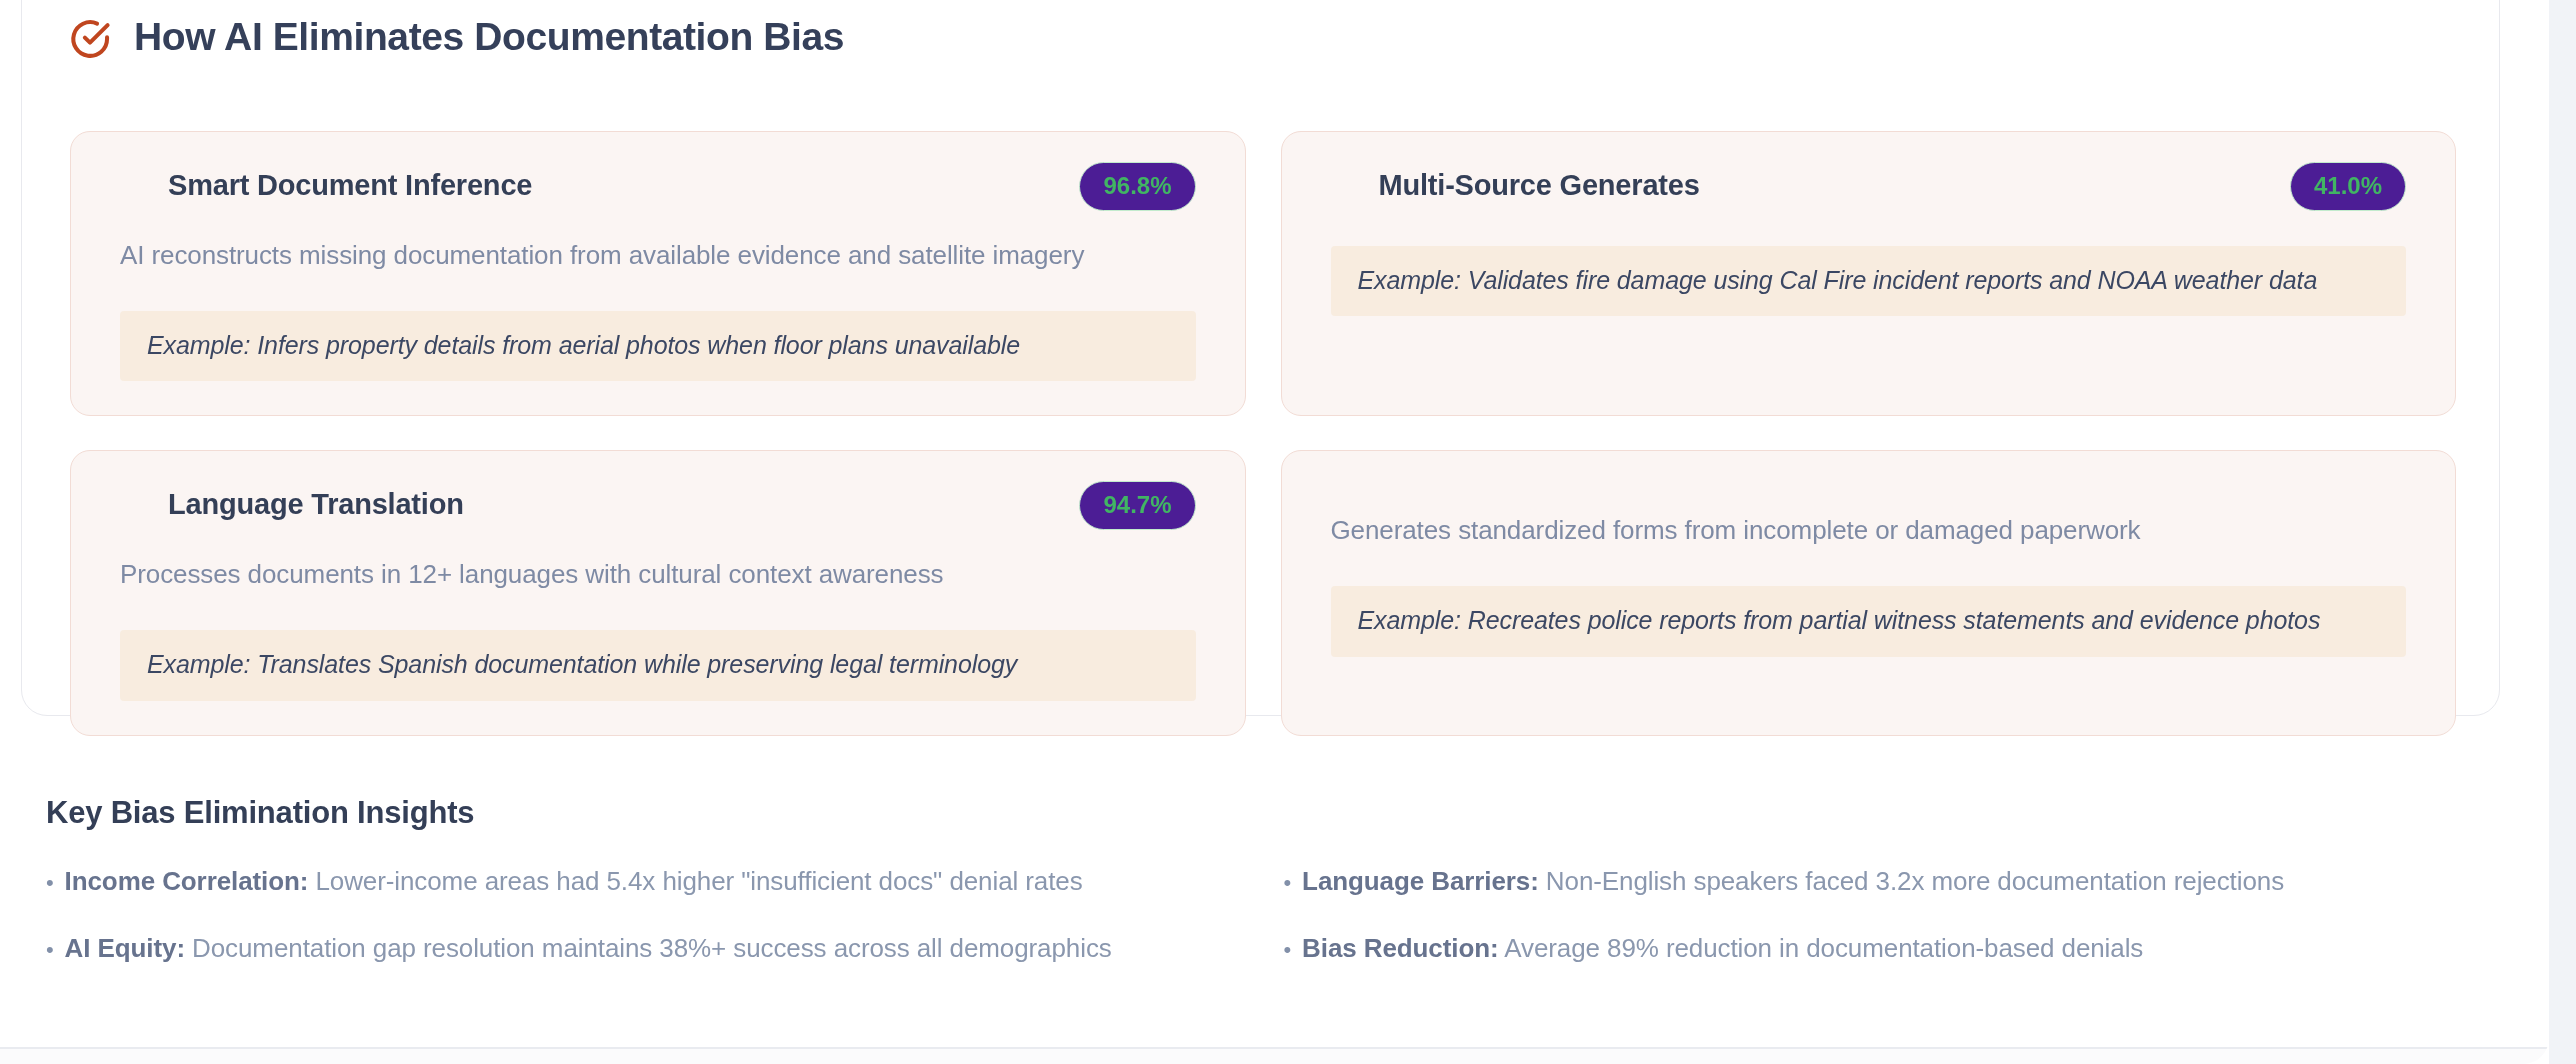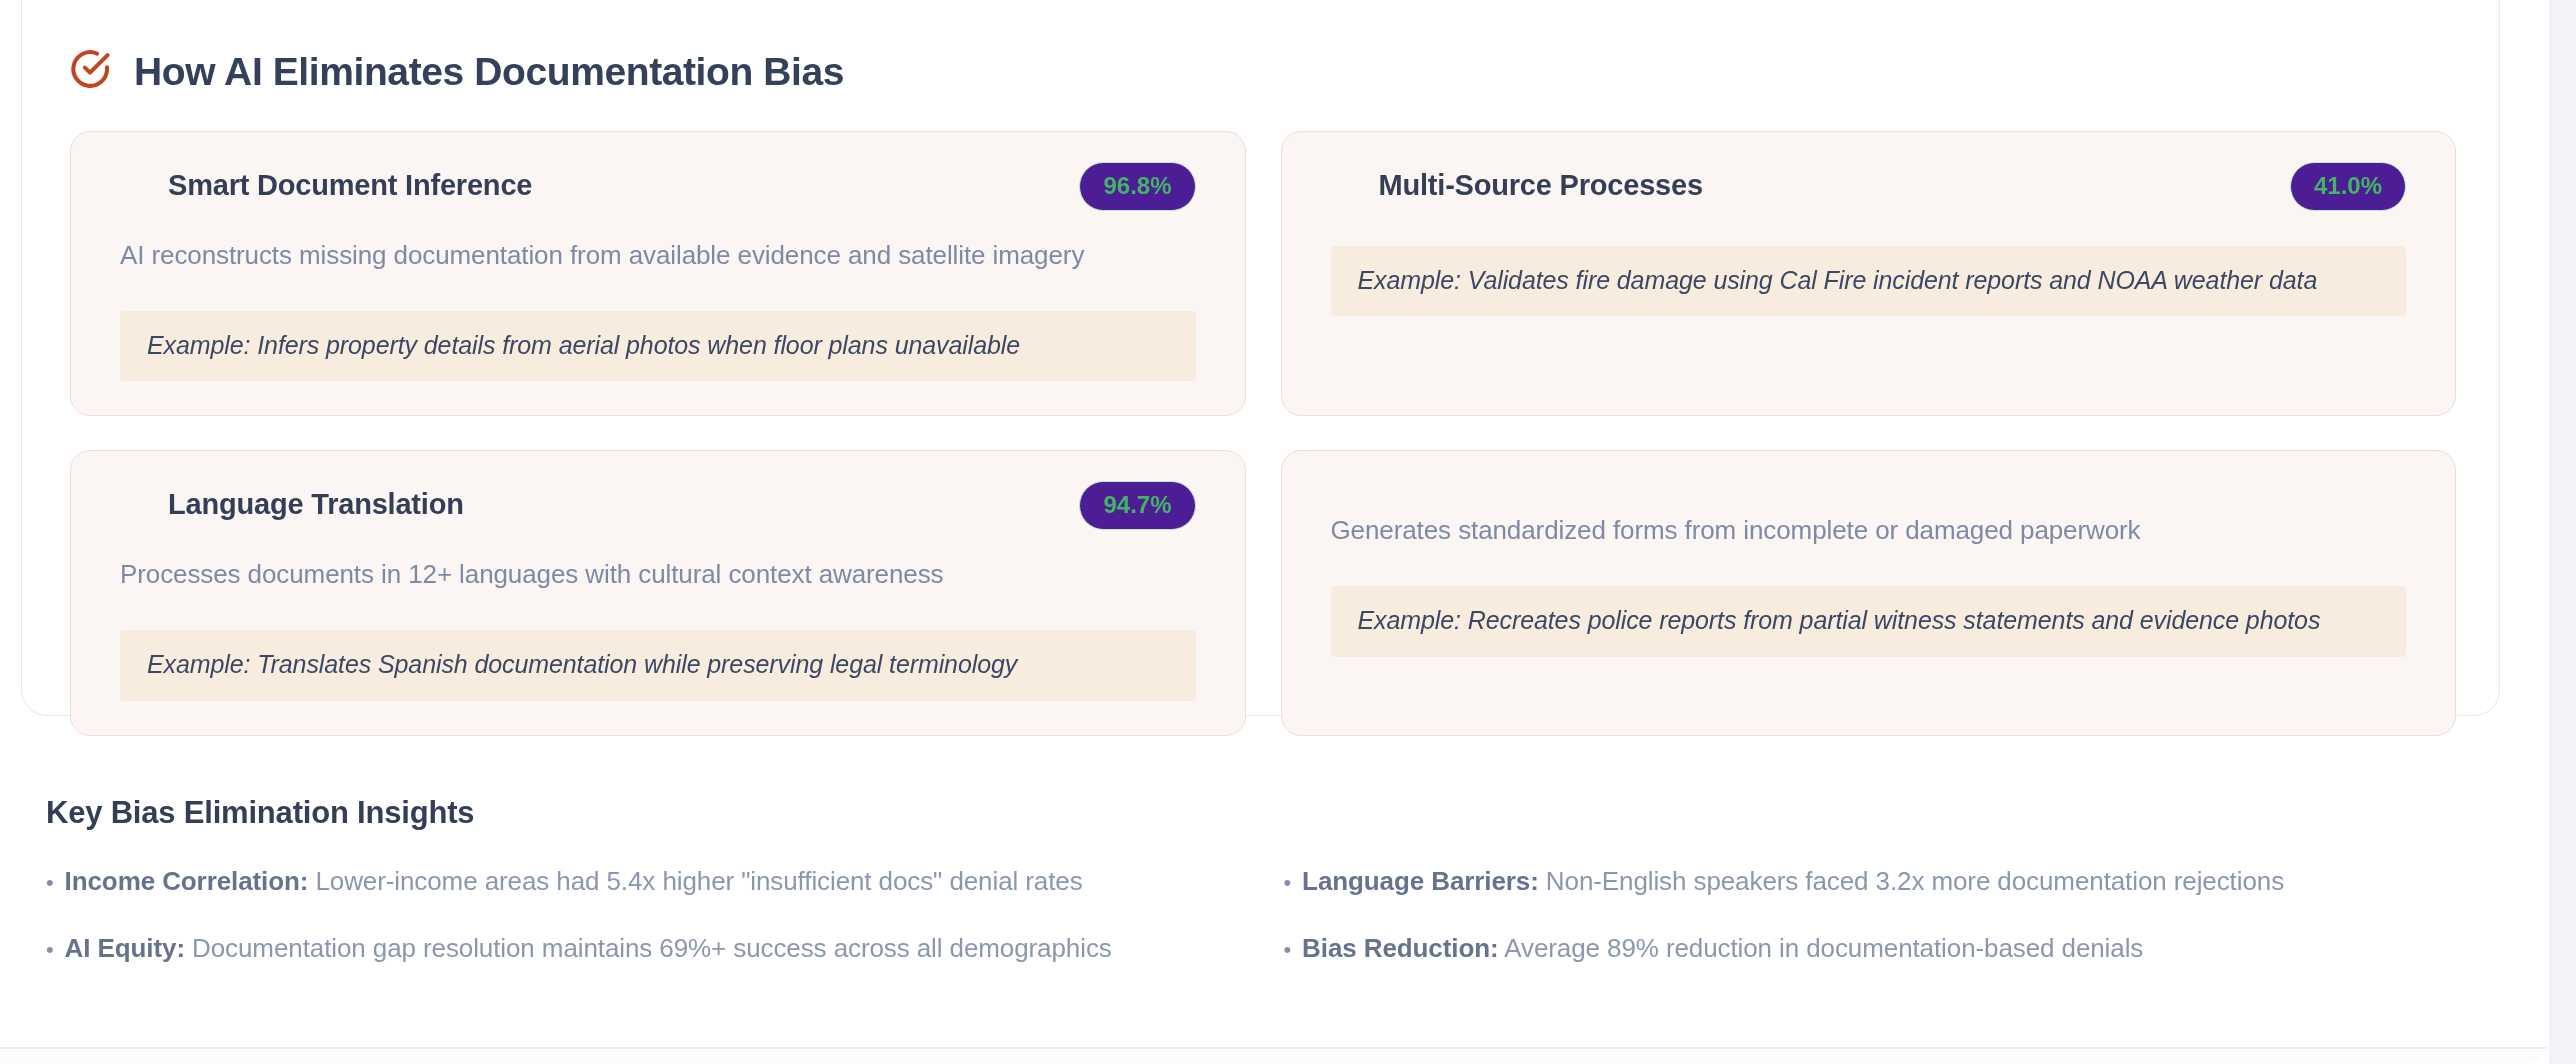--- a/index.html
+++ b/index.html
@@ -41,24 +41,24 @@
     height: 746px;
     background: #ffffff;
     border: 1.6px solid #e8e9ee;
     border-radius: 26px;
     padding: 0;
   }
 
   
   .section-head {
     display: flex;
-    align-items: flex-end;
+    align-items: flex-start;
     gap: 22px;
     padding: 0 0 0 46px;
-    margin-top: 65px;
+    margin-top: 46px;
     height: 55px;
   }
 
   .head-icon {
     width: 44px;
     height: 44px;
     flex: 0 0 44px;
     display: block;
     color: #c0461f;
   }
@@ -240,21 +240,21 @@
           <span class="accuracy-badge">96.8%</span>
         </div>
         <p class="feature-desc">AI reconstructs missing documentation from available evidence and satellite imagery</p>
         <div class="feature-example">
           <span class="feature-example-text">Example: Infers property details from aerial photos when floor plans unavailable</span>
         </div>
       </div>
 
       <div class="feature-card">
         <div class="feature-card-head">
-          <span class="feature-name">Multi-Source Processes</span>
+          <span class="feature-name">Multi-Source Generates</span>
           <span class="accuracy-badge">41.0%</span>
         </div>
         <div class="feature-example">
           <span class="feature-example-text">Example: Validates fire damage using Cal Fire incident reports and NOAA weather data</span>
         </div>
       </div>
 
       <div class="feature-card">
         <div class="feature-card-head">
           <span class="feature-name">Language Translation</span>
@@ -289,21 +289,21 @@
 
       <div class="insight-item">
         <span class="insight-bullet">•</span>
         <span><span class="insight-label">Language Barriers:</span>
         <span class="insight-text">Non-English speakers faced 3.2x more documentation rejections</span></span>
       </div>
 
       <div class="insight-item">
         <span class="insight-bullet">•</span>
         <span><span class="insight-label">AI Equity:</span>
-        <span class="insight-text">Documentation gap resolution maintains 69%+ success across all demographics</span></span>
+        <span class="insight-text">Documentation gap resolution maintains 38%+ success across all demographics</span></span>
       </div>
 
       <div class="insight-item">
         <span class="insight-bullet">•</span>
         <span><span class="insight-label">Bias Reduction:</span>
         <span class="insight-text">Average 89% reduction in documentation-based denials</span></span>
       </div>
 
     </div>
   </div>

